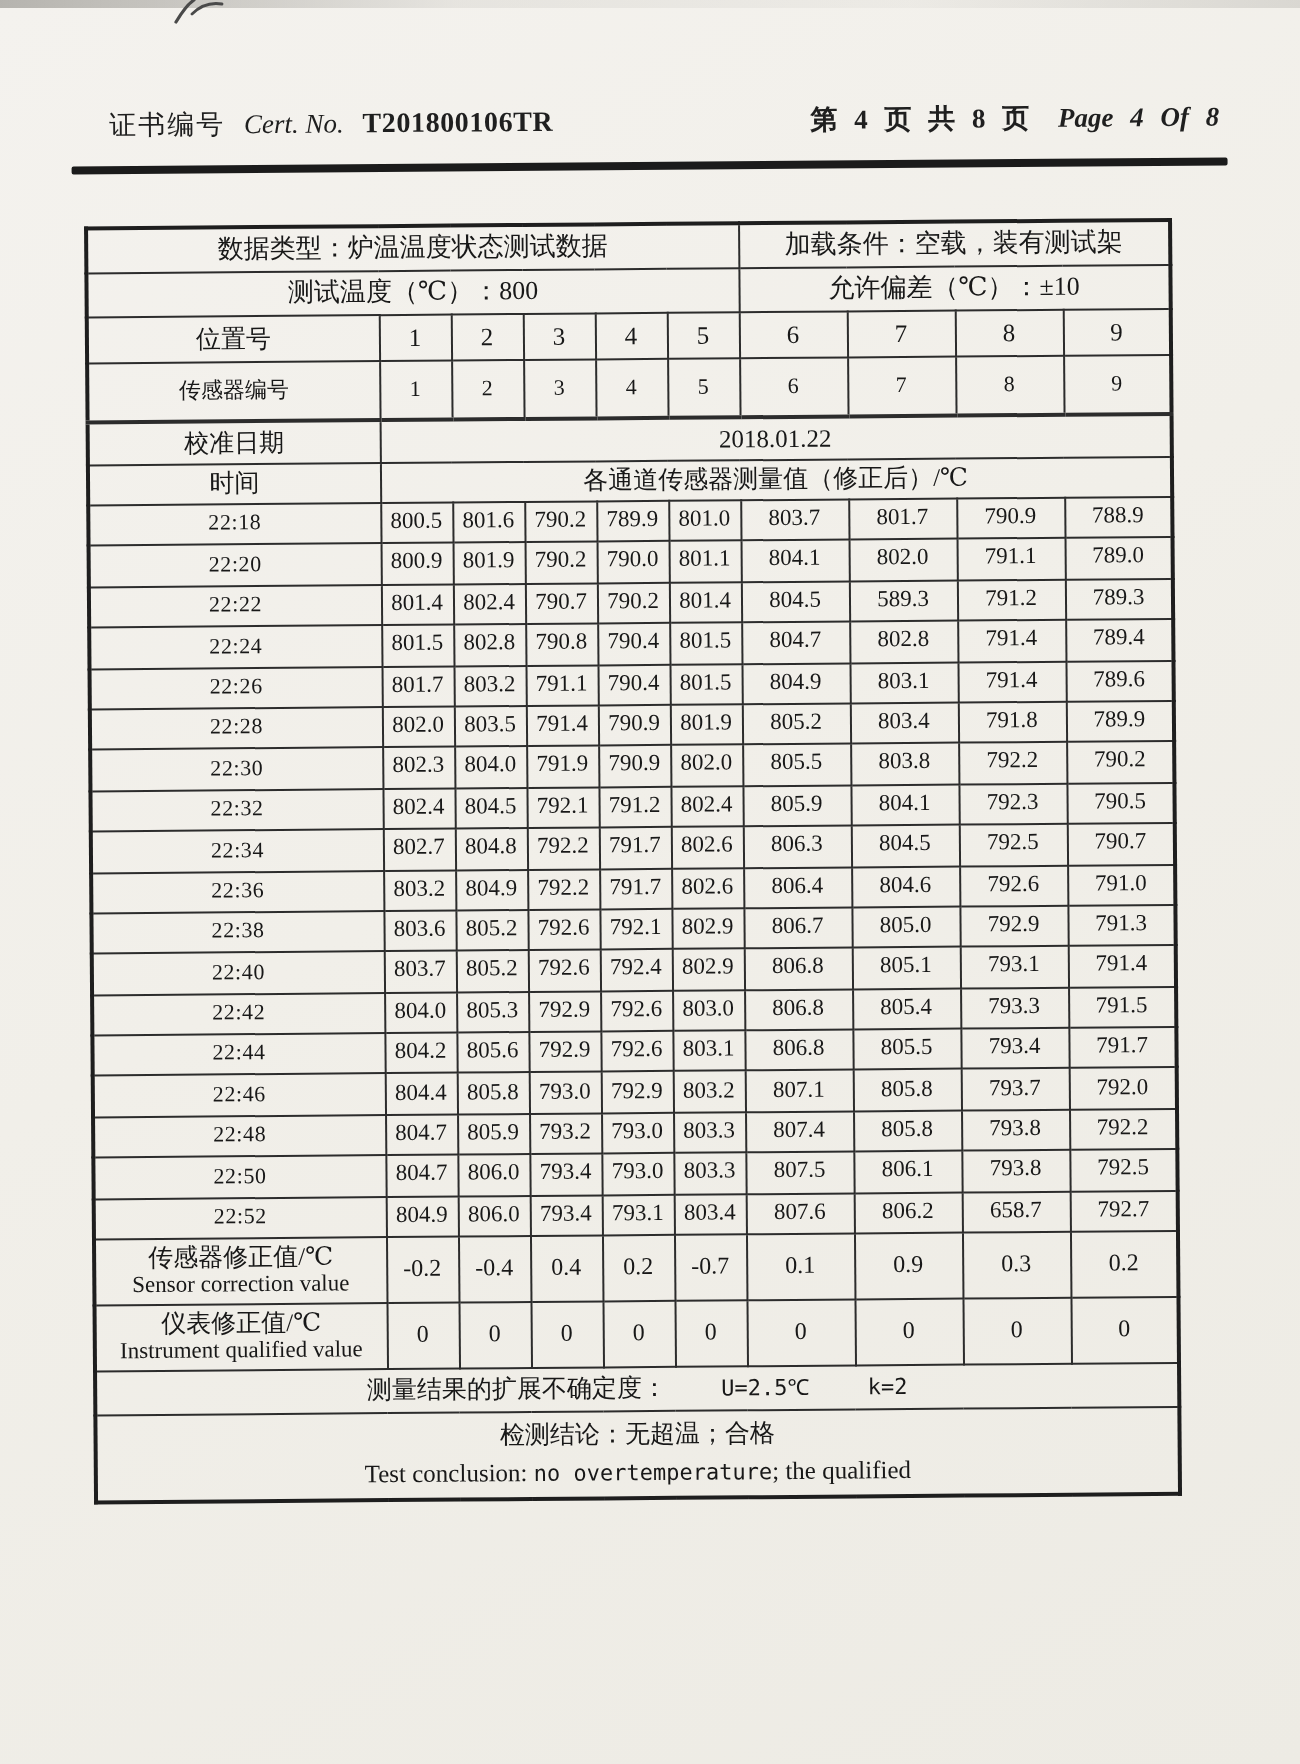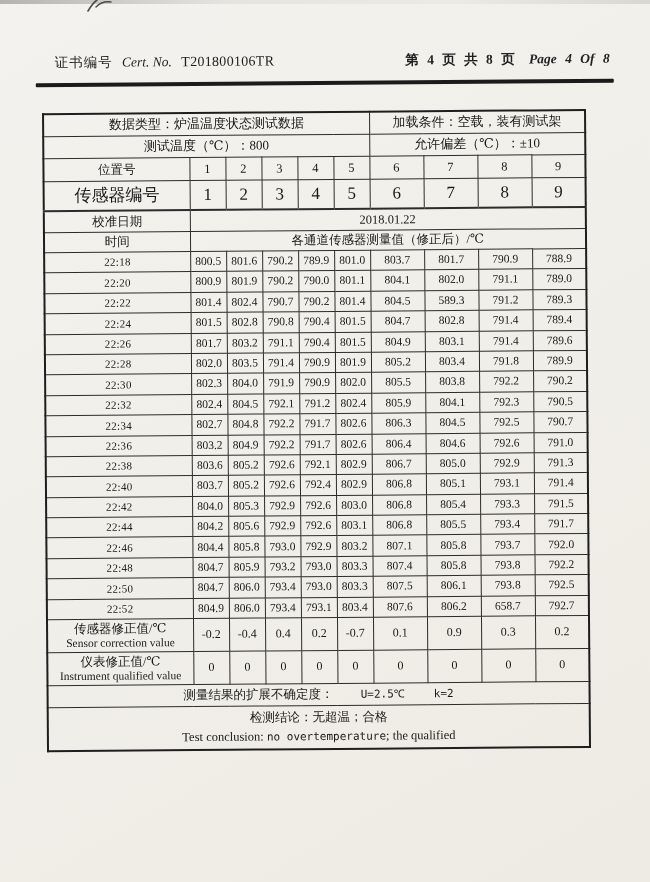--- a/index.html
+++ b/index.html
@@ -22,37 +22,37 @@
     position:absolute;left:0;top:0;width:650px;
     transform:rotate(-0.45deg);transform-origin:325px 110px;
   }
   
   .hdr{
     display:flex;justify-content:space-between;align-items:baseline;
     margin:52px 40px 0 55px;font-size:13.5px;white-space:nowrap;
   }
   .hdr .cn-label{letter-spacing:1px;}
   .hdr .it{font-style:italic;margin-left:6px;}
-  .hdr .bold{font-weight:normal;margin-left:6px;font-size:14px;letter-spacing:.3px;}
+  .hdr .bold{font-weight:bold;margin-left:6px;font-size:14px;letter-spacing:.3px;}
   .hdr-right{word-spacing:5px;font-weight:600;}
   .hdr-right .it{font-weight:600;}
   .rule{margin:11px 36px 0 36px;height:4px;background:#1b1b1b;border-radius:1px;}
   
   table.doc{
     margin:26px 0 0 42px;width:542px;border-collapse:collapse;table-layout:fixed;
     border:2px solid #1e1e1e;
   }
   td{
     border:1.2px solid #2c2c2c;text-align:center;vertical-align:middle;
     padding:0;font-size:11.5px;color:#181818;line-height:1.15;
     overflow:hidden;white-space:nowrap;
   }
   tr.meta td{height:21px;font-size:13px;}
   tr.pos td{height:22px;font-size:12.5px;}
-  tr.sens td{height:28px;font-size:17px;border-bottom-width:2px;}
+  tr.sens td{height:28px;font-size:11px;border-bottom-width:2px;}
   tr.cal td{height:20px;font-size:12.5px;}
   tr.timehdr td{height:19px;font-size:12.5px;}
   tr.data-row td{height:19.4px;}
   tr.data-row td.tcell{font-size:11px;letter-spacing:.3px;}
   tr.corr td{height:32px;font-size:12px;}
   td.two-line{line-height:1.1;white-space:normal;}
   td.two-line .cnl{font-size:12.5px;}
   td.two-line .enl{font-size:11.5px;}
   tr.unc td{height:21px;font-size:12.5px;}
   tr.concl td{height:42px;font-size:12.5px;line-height:1.55;}

